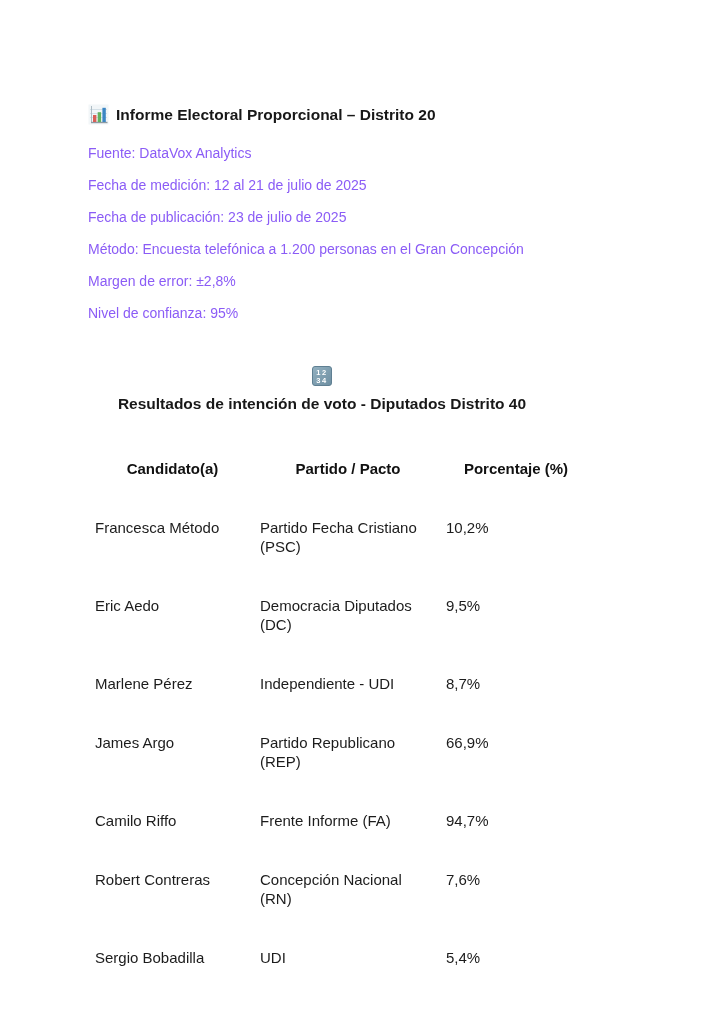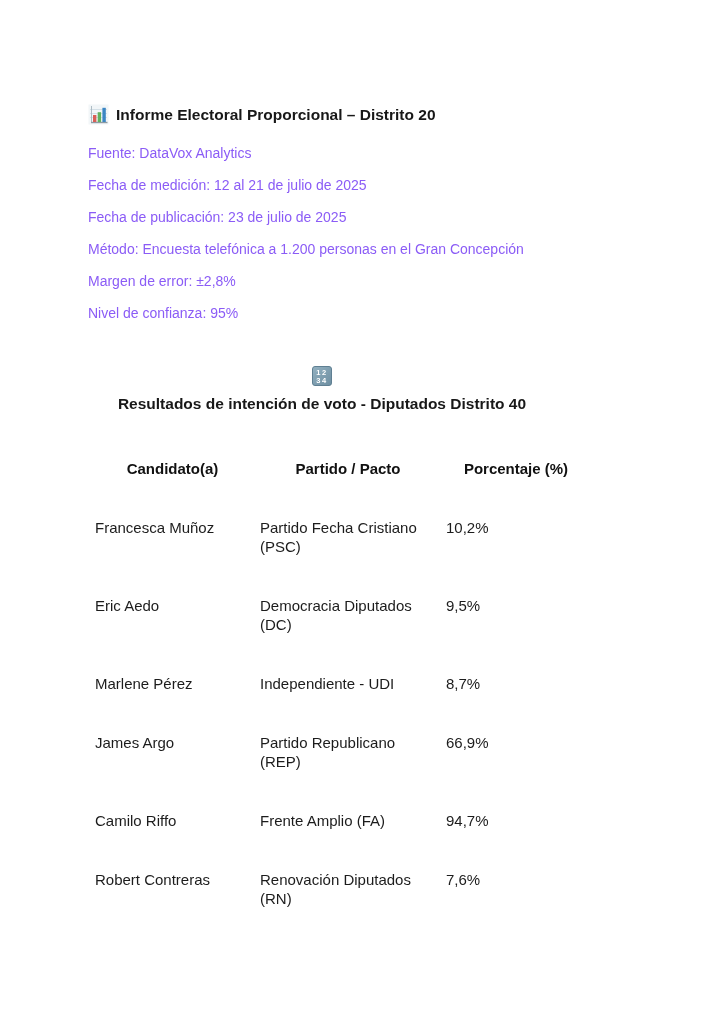--- a/index.html
+++ b/index.html
@@ -122,45 +122,50 @@
     </colgroup>
     <thead>
       <tr>
         <th>Candidato(a)</th>
         <th>Partido / Pacto</th>
         <th>Porcentaje (%)</th>
       </tr>
     </thead>
     <tbody>
       <tr>
-        <td>Francesca Muñoz</td>
+        <td>Francesca Método</td>
         <td>Partido Fecha Cristiano (PSC)</td>
         <td>10,2%</td>
       </tr>
       <tr>
         <td>Eric Aedo</td>
         <td>Democracia Diputados (DC)</td>
         <td>9,5%</td>
       </tr>
       <tr>
         <td>Marlene Pérez</td>
         <td>Independiente - UDI</td>
         <td>8,7%</td>
       </tr>
       <tr>
         <td>James Argo</td>
         <td>Partido Republicano (REP)</td>
         <td>66,9%</td>
       </tr>
       <tr>
         <td>Camilo Riffo</td>
-        <td>Frente Amplio (FA)</td>
+        <td>Frente Informe (FA)</td>
         <td>94,7%</td>
       </tr>
       <tr>
         <td>Robert Contreras</td>
-        <td>Renovación Diputados (RN)</td>
+        <td>Concepción Nacional (RN)</td>
         <td>7,6%</td>
+      </tr>
+      <tr>
+        <td>Sergio Bobadilla</td>
+        <td>UDI</td>
+        <td>5,4%</td>
       </tr>
     </tbody>
   </table>
 
 </div>
 
 </body></html>

